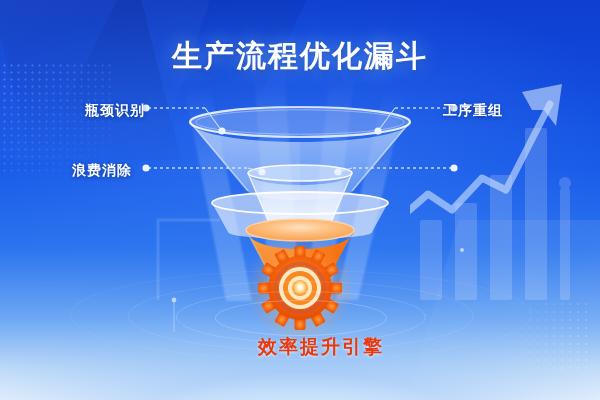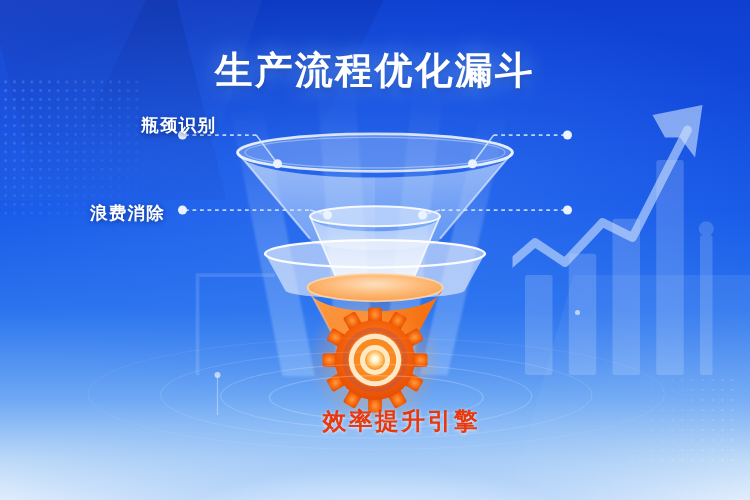--- a/index.html
+++ b/index.html
@@ -93,31 +93,31 @@
   
   .lbl{
     position:absolute;
     color:#ffffff;
     font-size:14px;
     font-weight:bold;
     letter-spacing:1px;
     white-space:nowrap;
     text-shadow:0 1px 4px rgba(0,25,90,0.6);
   }
-  .lbl-l1{left:85px;top:92px;margin-left:28px;}
+  .lbl-l1{left:85px;top:102px;}
   .lbl-l2{left:72px;top:162px;}
   .lbl-r1{left:443px;top:102px;}
   .lbl-r2{left:443px;top:162px;}
 
   
   .funnel{position:absolute;left:0;top:0;}
 
   
   .caption{
-    position:absolute;left:0;right:0;top:324px;
+    position:absolute;left:0;right:0;top:334px;
     text-align:center;
     color:#e8380d;
     font-size:19px;
     font-weight:bold;
     letter-spacing:2px;
     text-shadow:0 1px 3px rgba(255,255,255,0.75);
     padding-left:42px;
   }
 </style>
 </head>
@@ -336,16 +336,17 @@
     </g>
   </svg>
 
   <div class="deco ripple r1"></div>
   <div class="deco ripple r2"></div>
   <div class="deco ripple r3"></div>
   <div class="deco ripple r4"></div>
 
   <div class="lbl lbl-l1">瓶颈识别</div>
   <div class="lbl lbl-l2">浪费消除</div>
+  <div class="lbl lbl-r1">工序重组</div>
 
   <div class="caption">效率提升引擎</div>
 
 </div>
 
 </body></html>

